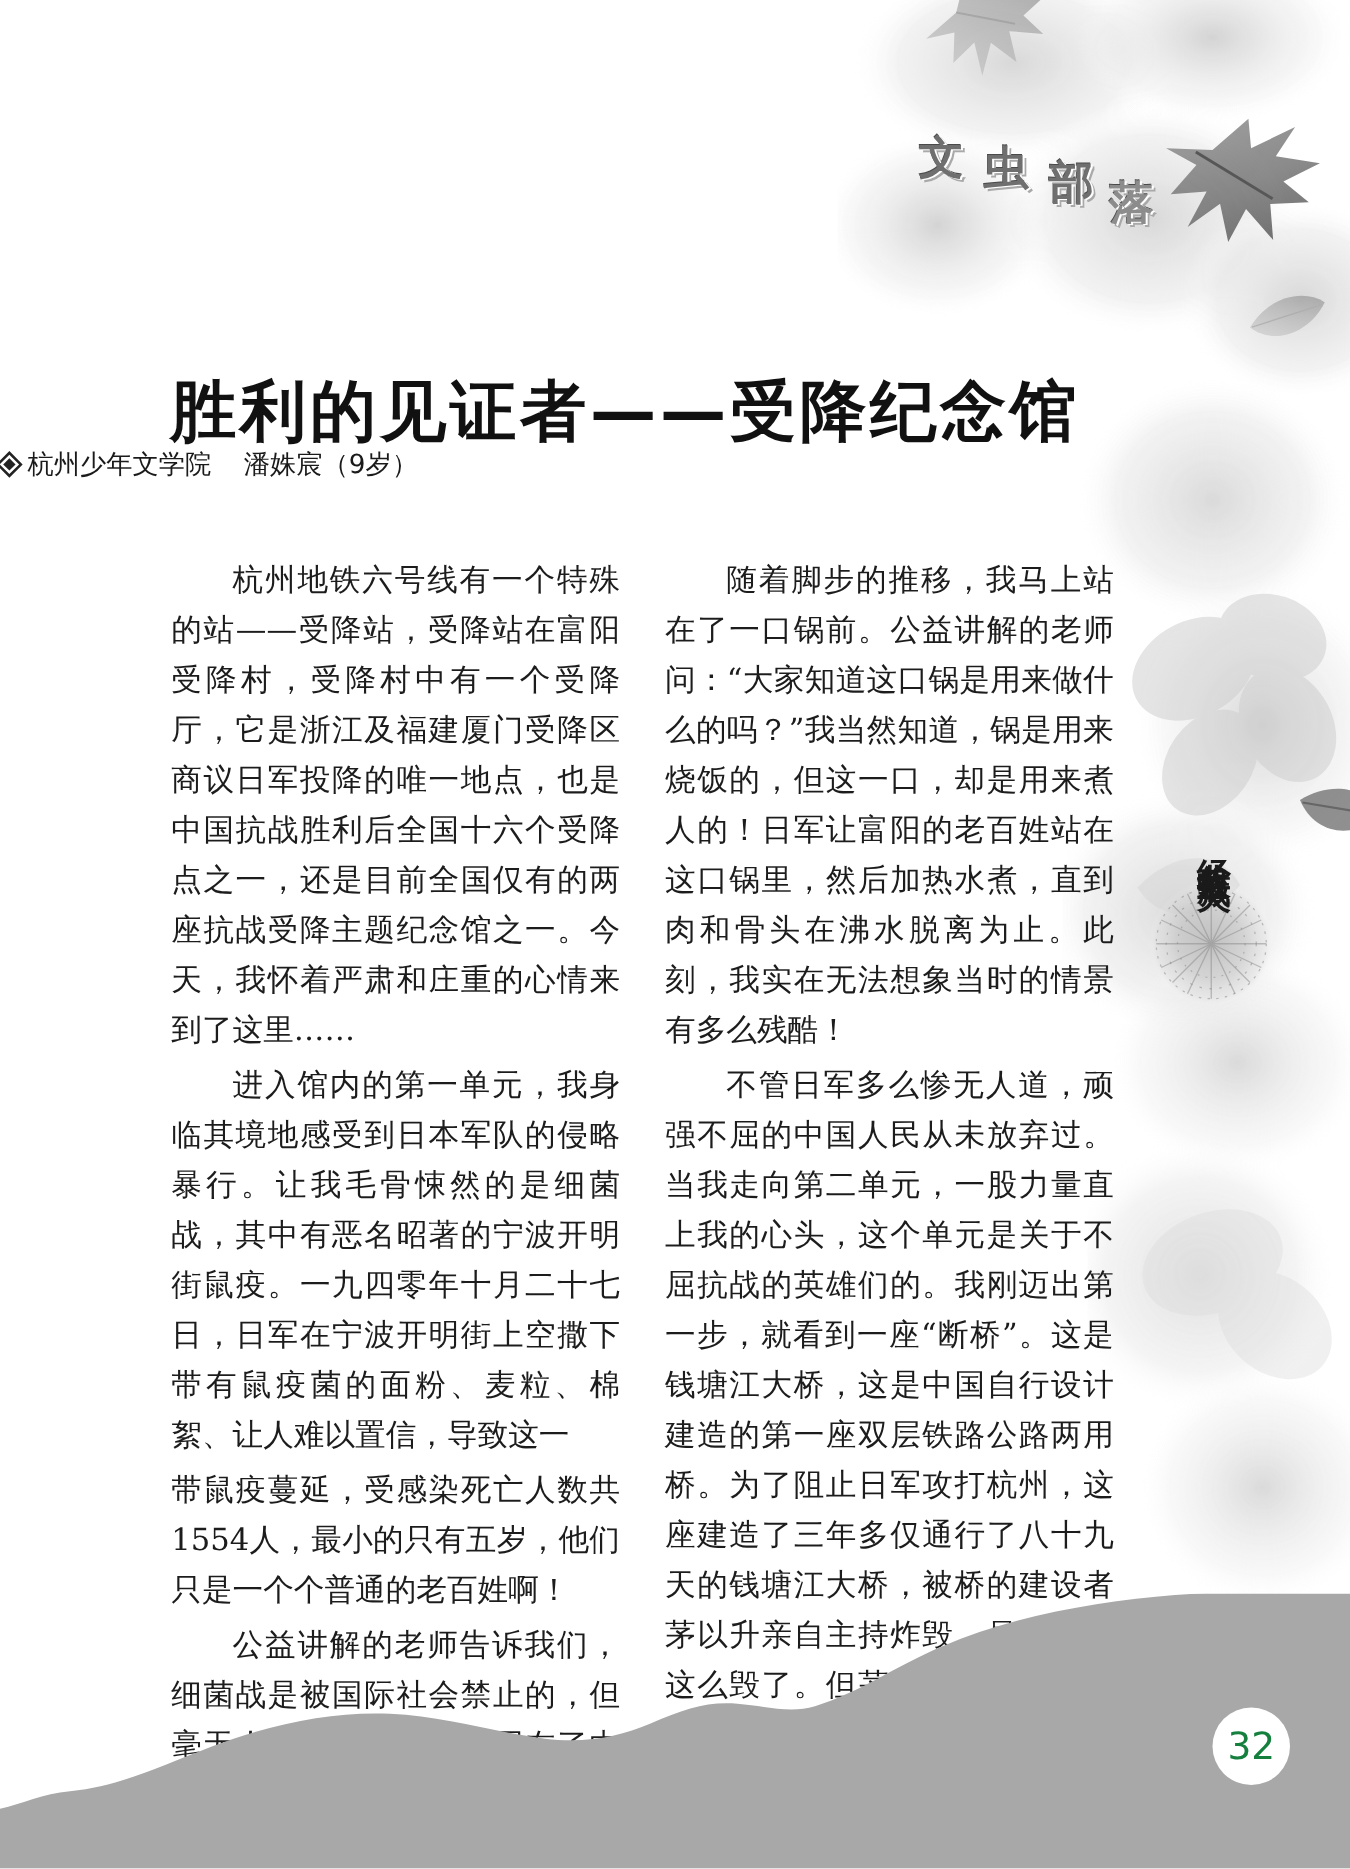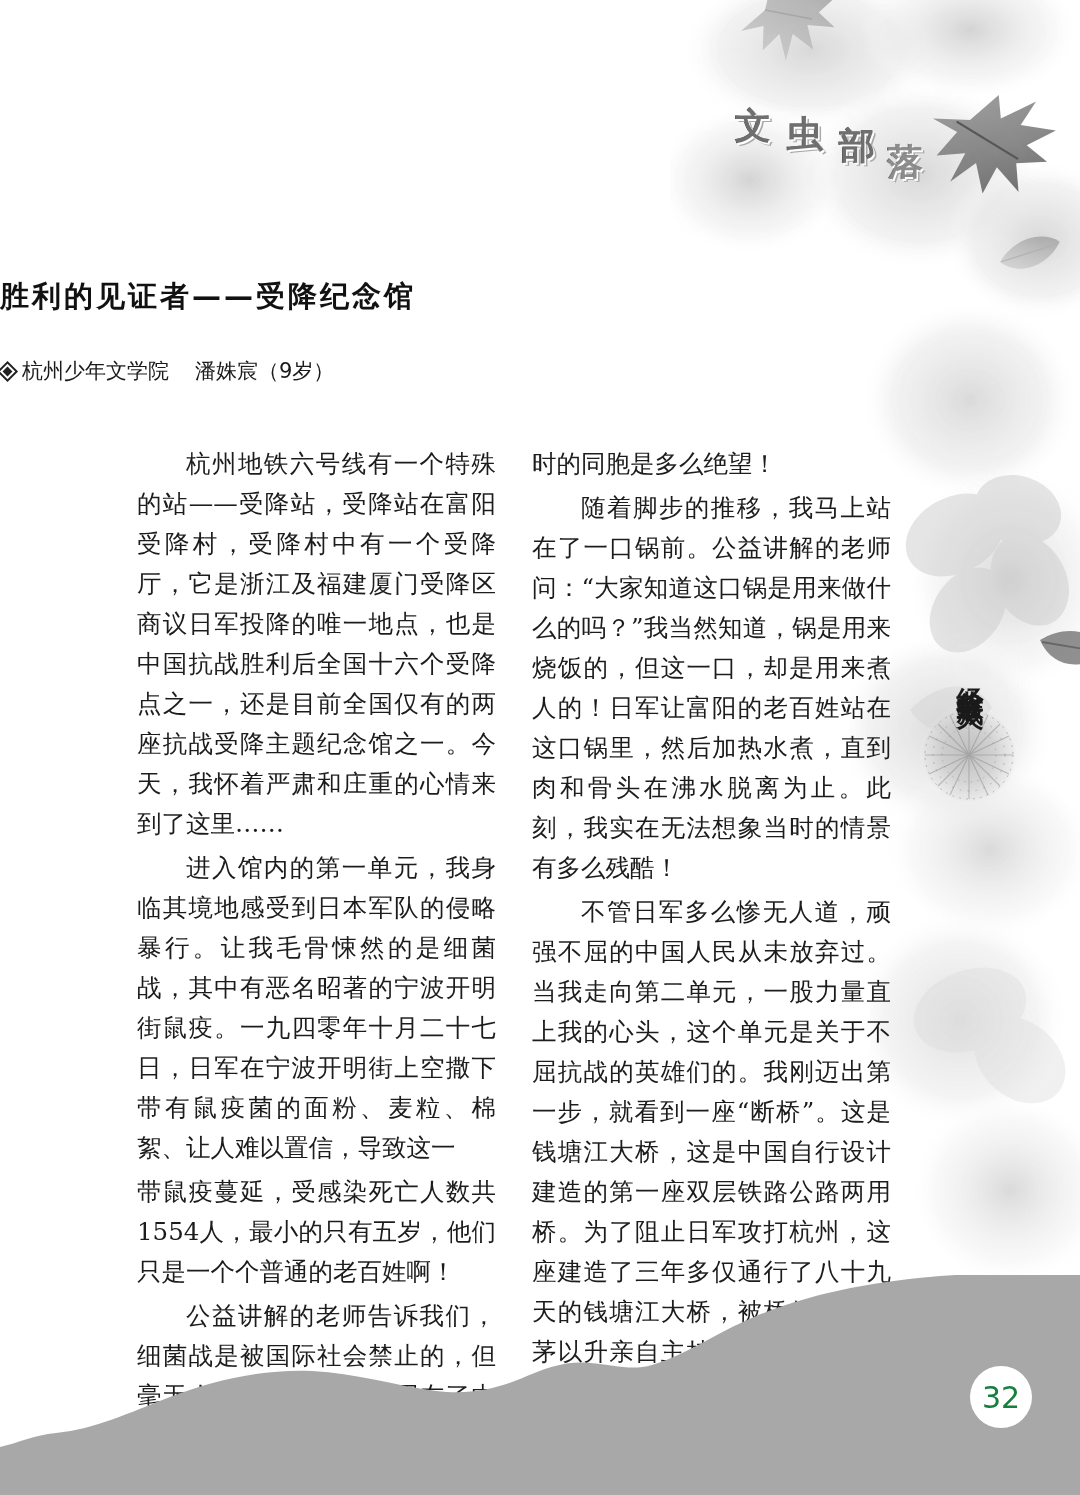--- a/index.html
+++ b/index.html
@@ -73,23 +73,23 @@
   #masthead .mh-c1 { left: 52px;  top: 10px; }
   #masthead .mh-c2 { left: 104px; top: 22px; }
   #masthead .mh-c3 { left: 152px; top: 38px; color:#8c8c8c; }
 
   
   #article-title {
     position: absolute;
     top: 258px;
     left: 0;
     width: 1000px;
-    text-align: left;
-    font-family: "DejaVu Sans", "Liberation Sans", sans-serif;
-    font-size: 29px;
+    text-align: center;
+    font-family: "DejaVu Sans", "Liberation Sans", sans-serif;
+    font-size: 53px;
     font-weight: bold;
     color: #111111;
     letter-spacing: 3px;
     white-space: nowrap;
   }
 
   
   #byline {
     position: absolute;
     top: 357px;
@@ -305,21 +305,20 @@
   <div id="body-columns">
 
     <div class="col">
       <p class="indent">杭州地铁六号线有一个特殊的站——受降站，受降站在富阳受降村，受降村中有一个受降厅，它是浙江及福建厦门受降区商议日军投降的唯一地点，也是中国抗战胜利后全国十六个受降点之一，还是目前全国仅有的两座抗战受降主题纪念馆之一。今天，我怀着严肃和庄重的心情来到了这里……</p>
       <p class="indent">进入馆内的第一单元，我身临其境地感受到日本军队的侵略暴行。让我毛骨悚然的是细菌战，其中有恶名昭著的宁波开明街鼠疫。一九四零年十月二十七日，日军在宁波开明街上空撒下带有鼠疫菌的面粉、麦粒、棉絮、让人难以置信，导致这一</p>
       <p class="noindent">带鼠疫蔓延，受感染死亡人数共1554人，最小的只有五岁，他们只是一个个普通的老百姓啊！</p>
       <p class="indent">公益讲解的老师告诉我们，细菌战是被国际社会禁止的，但毫无人性的日军却把它用在了中国人民身上。这是多么残忍的行径，让人难以置信，但八十年前的同胞们却亲身经历过！看着一幕幕悲惨的画面，我心中升起了一股无力感，当</p>
     </div>
 
     <div class="col">
-      <p class="noindent">时的同胞是多么绝望！</p>
       <p class="indent">随着脚步的推移，我马上站在了一口锅前。公益讲解的老师问：“大家知道这口锅是用来做什么的吗？”我当然知道，锅是用来烧饭的，但这一口，却是用来煮人的！日军让富阳的老百姓站在这口锅里，然后加热水煮，直到肉和骨头在沸水脱离为止。此刻，我实在无法想象当时的情景有多么残酷！</p>
       <p class="indent">不管日军多么惨无人道，顽强不屈的中国人民从未放弃过。当我走向第二单元，一股力量直上我的心头，这个单元是关于不屈抗战的英雄们的。我刚迈出第一步，就看到一座“断桥”。这是钱塘江大桥，这是中国自行设计建造的第一座双层铁路公路两用桥。为了阻止日军攻打杭州，这座建造了三年多仅通行了八十九天的钱塘江大桥，被桥的建设者茅以升亲自主持炸毁。虽然桥就这么毁了。但茅以升有着坚定的信念——“抗战必胜，此桥必复”！的确，如今的钱塘江大桥上火车飞驰，汽车来往不息……</p>
 
     </div>
   </div>
 
   <div id="collection-stamp">
     <svg class="stamp-bg" viewBox="0 0 104 104">
       <defs>
         <radialGradient id="stampg" cx="50%" cy="50%" r="50%">

